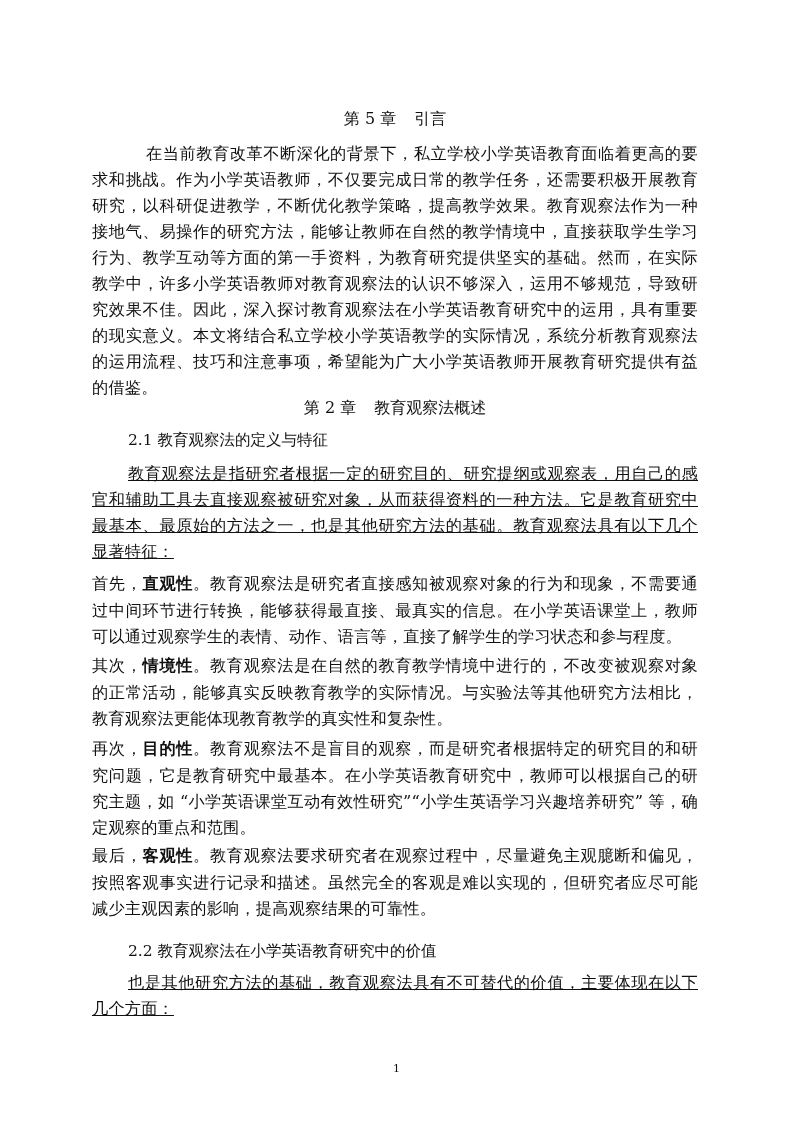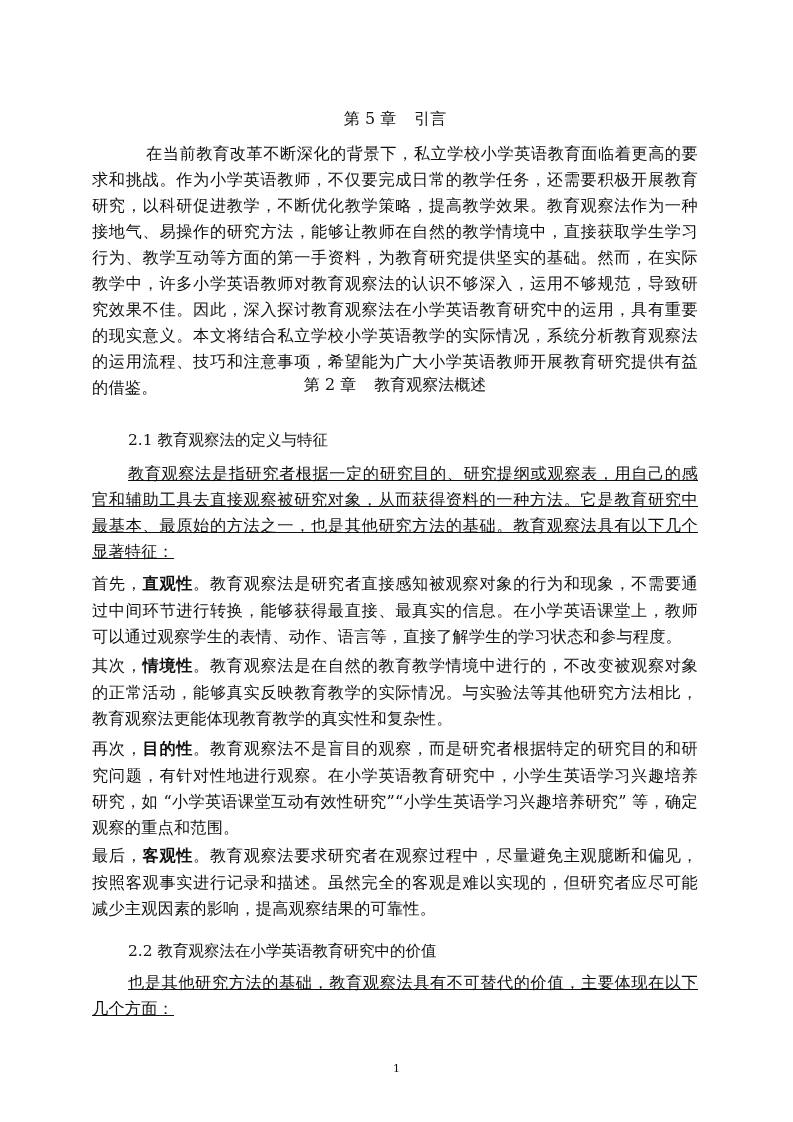--- a/index.html
+++ b/index.html
@@ -17,35 +17,35 @@
 </style>
 </head>
 <body>
 
 <div class="page">
   <div class="h1" style="top:107px;">
     <span class="num">第 5 章</span><span>引言</span>
   </div>
   <div class="p ind3" style="top:141px;">在当前教育改革不断深化的背景下，私立学校小学英语教育面临着更高的要求和挑战。作为小学英语教师，不仅要完成日常的教学任务，还需要积极开展教育研究，以科研促进教学，不断优化教学策略，提高教学效果。教育观察法作为一种接地气、易操作的研究方法，能够让教师在自然的教学情境中，直接获取学生学习行为、教学互动等方面的第一手资料，为教育研究提供坚实的基础。然而，在实际教学中，许多小学英语教师对教育观察法的认识不够深入，运用不够规范，导致研究效果不佳。因此，深入探讨教育观察法在小学英语教育研究中的运用，具有重要的现实意义。本文将结合私立学校小学英语教学的实际情况，系统分析教育观察法的运用流程、技巧和注意事项，希望能为广大小学英语教师开展教育研究提供有益的借鉴。</div>
 
-  <div class="h1" style="top:373px;">
+  <div class="h1" style="top:396px;">
     <span class="num">第 2 章</span><span>教育观察法概述</span>
   </div>
 
   <div class="h2" style="top:428px;">2.1 教育观察法的定义与特征</div>
   <div class="p ind2" style="top:461px;">教育观察法是指研究者根据一定的研究目的、研究提纲或观察表，用自己的感官和辅助工具去直接观察被研究对象，从而获得资料的一种方法。它是教育研究中最基本、最原始的方法之一，也是其他研究方法的基础。教育观察法具有以下几个显著特征：</div>
 
   <div class="p" style="top:571px;">
     <span>首先，</span><b>直观性</b><span>。教育观察法是研究者直接感知被观察对象的行为和现象，不需要通过中间环节进行转换，能够获得最直接、最真实的信息。在小学英语课堂上，教师可以通过观察学生的表情、动作、语言等，直接了解学生的学习状态和参与程度。</span>
   </div>
   <div class="p" style="top:653px;">
     <span>其次，</span><b>情境性</b><span>。教育观察法是在自然的教育教学情境中进行的，不改变被观察对象的正常活动，能够真实反映教育教学的实际情况。与实验法等其他研究方法相比，教育观察法更能体现教育教学的真实性和复杂性。</span>
   </div>
   <div class="p" style="top:736px;">
-    <span>再次，</span><b>目的性</b><span>。教育观察法不是盲目的观察，而是研究者根据特定的研究目的和研究问题，有针对性地进行观察。在小学英语教育研究中，小学生英语学习兴趣培养研究，如 “小学英语课堂互动有效性研究”“小学生英语学习兴趣培养研究” 等，确定观察的重点和范围。</span>
+    <span>再次，</span><b>目的性</b><span>。教育观察法不是盲目的观察，而是研究者根据特定的研究目的和研究问题，它是教育研究中最基本。在小学英语教育研究中，教师可以根据自己的研究主题，如 “小学英语课堂互动有效性研究”“小学生英语学习兴趣培养研究” 等，确定观察的重点和范围。</span>
   </div>
   <div class="p" style="top:843px;">
     <span>最后，</span><b>客观性</b><span>。教育观察法要求研究者在观察过程中，尽量避免主观臆断和偏见，按照客观事实进行记录和描述。虽然完全的客观是难以实现的，但研究者应尽可能减少主观因素的影响，提高观察结果的可靠性。</span>
   </div>
 
   <div class="h2" style="top:939px;">2.2 教育观察法在小学英语教育研究中的价值</div>
   <div class="p ind2" style="top:970px;">也是其他研究方法的基础，教育观察法具有不可替代的价值，主要体现在以下几个方面：</div>
 </div>
 
 <div class="pnum">1</div>

